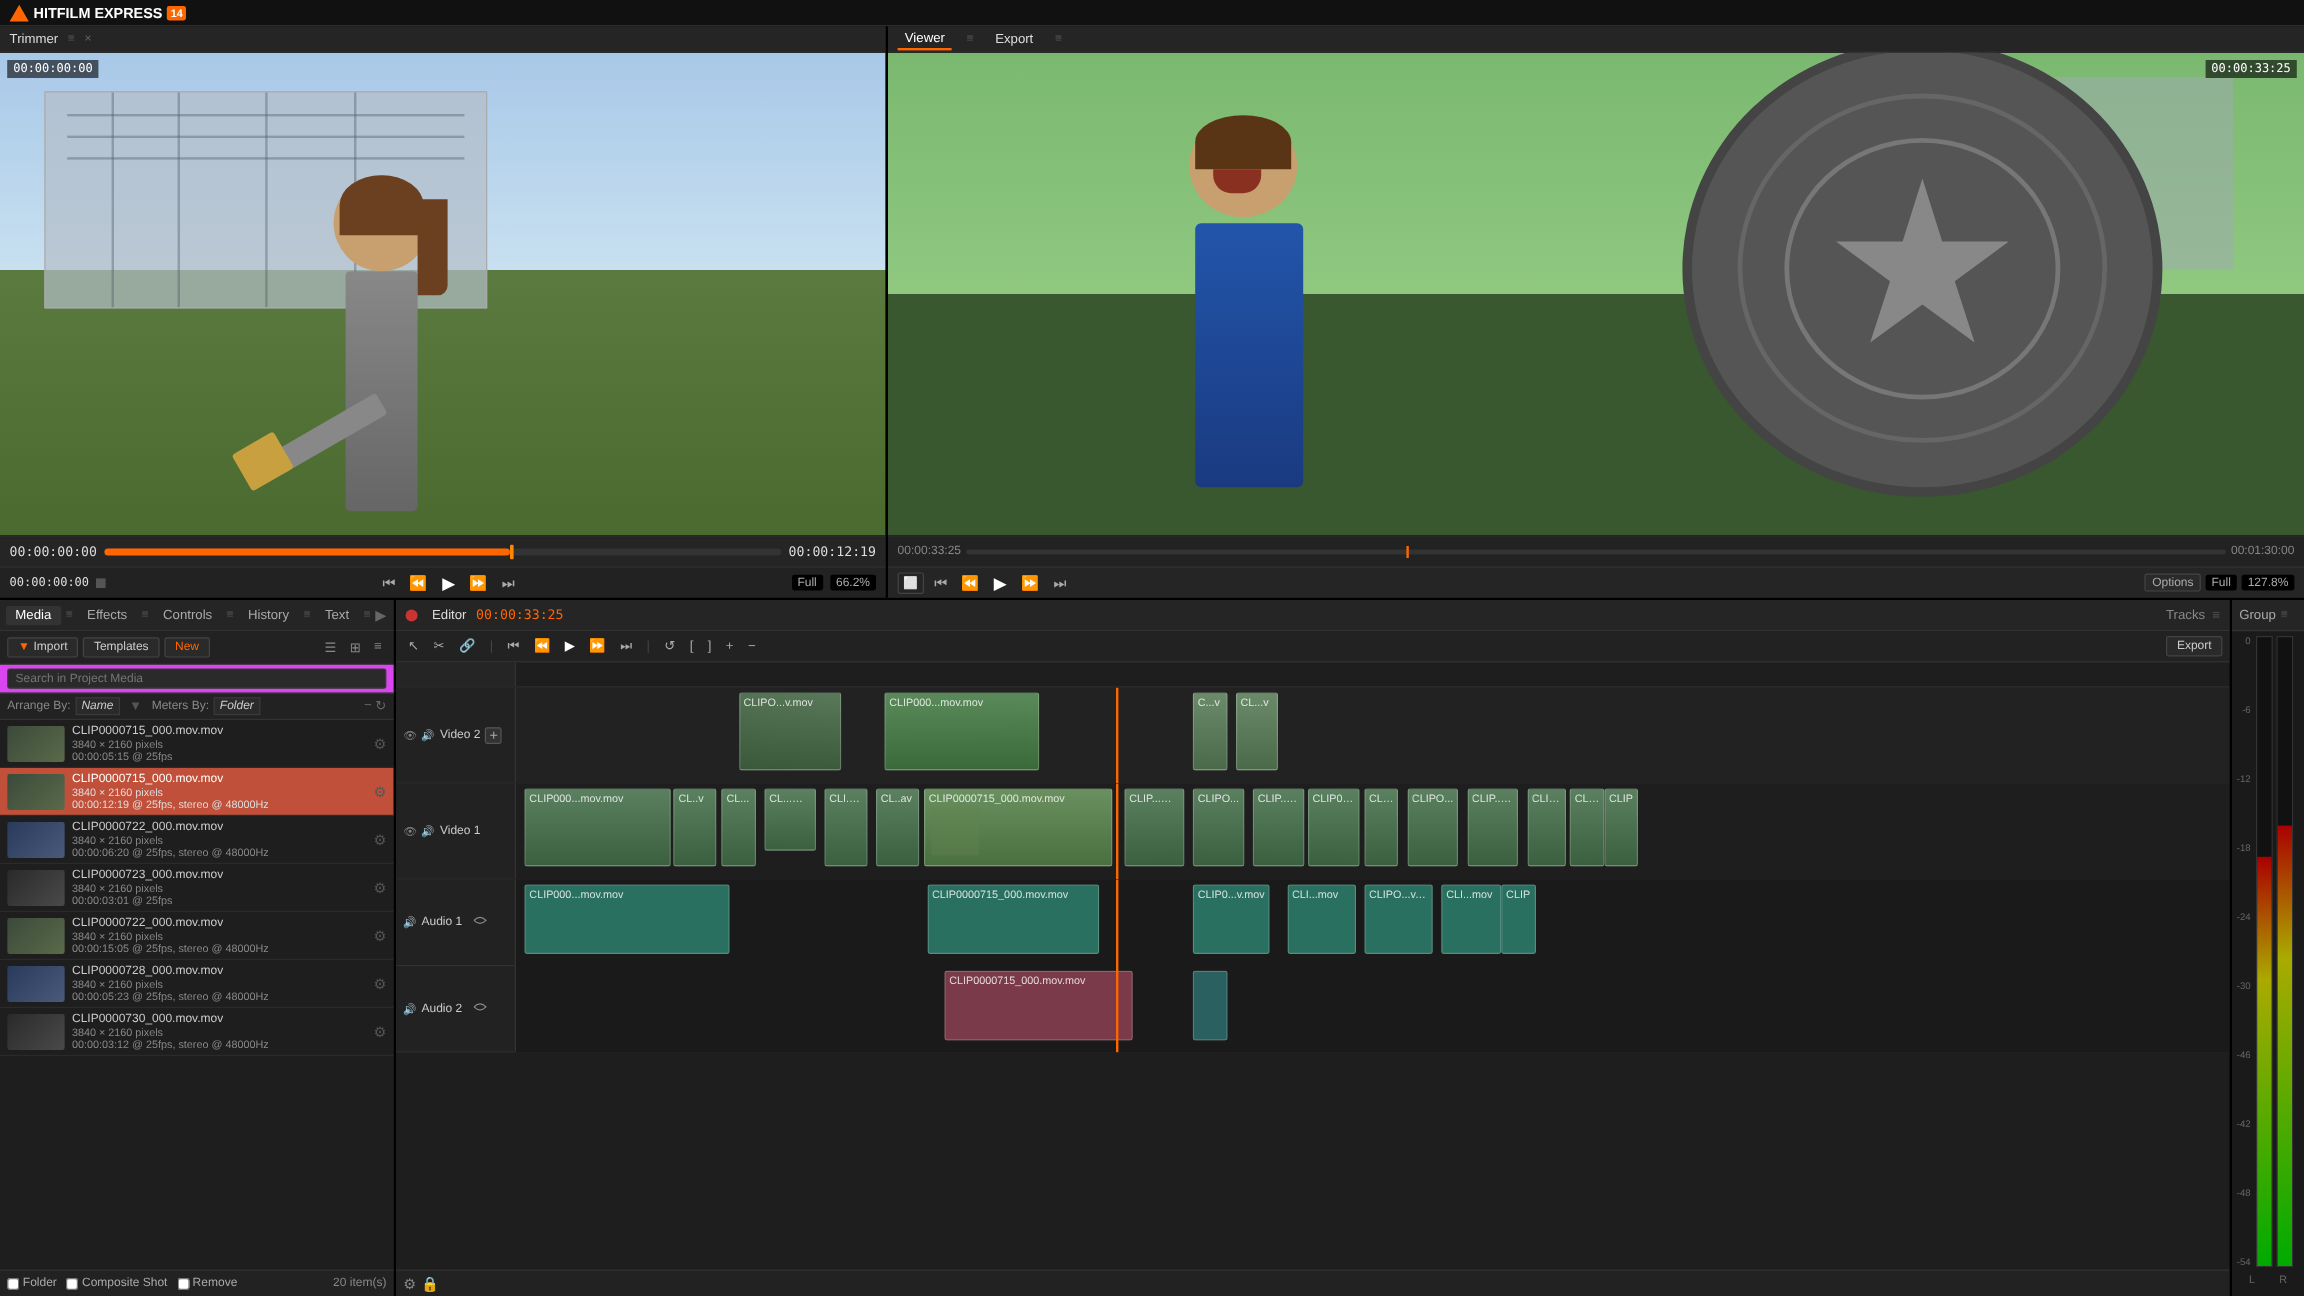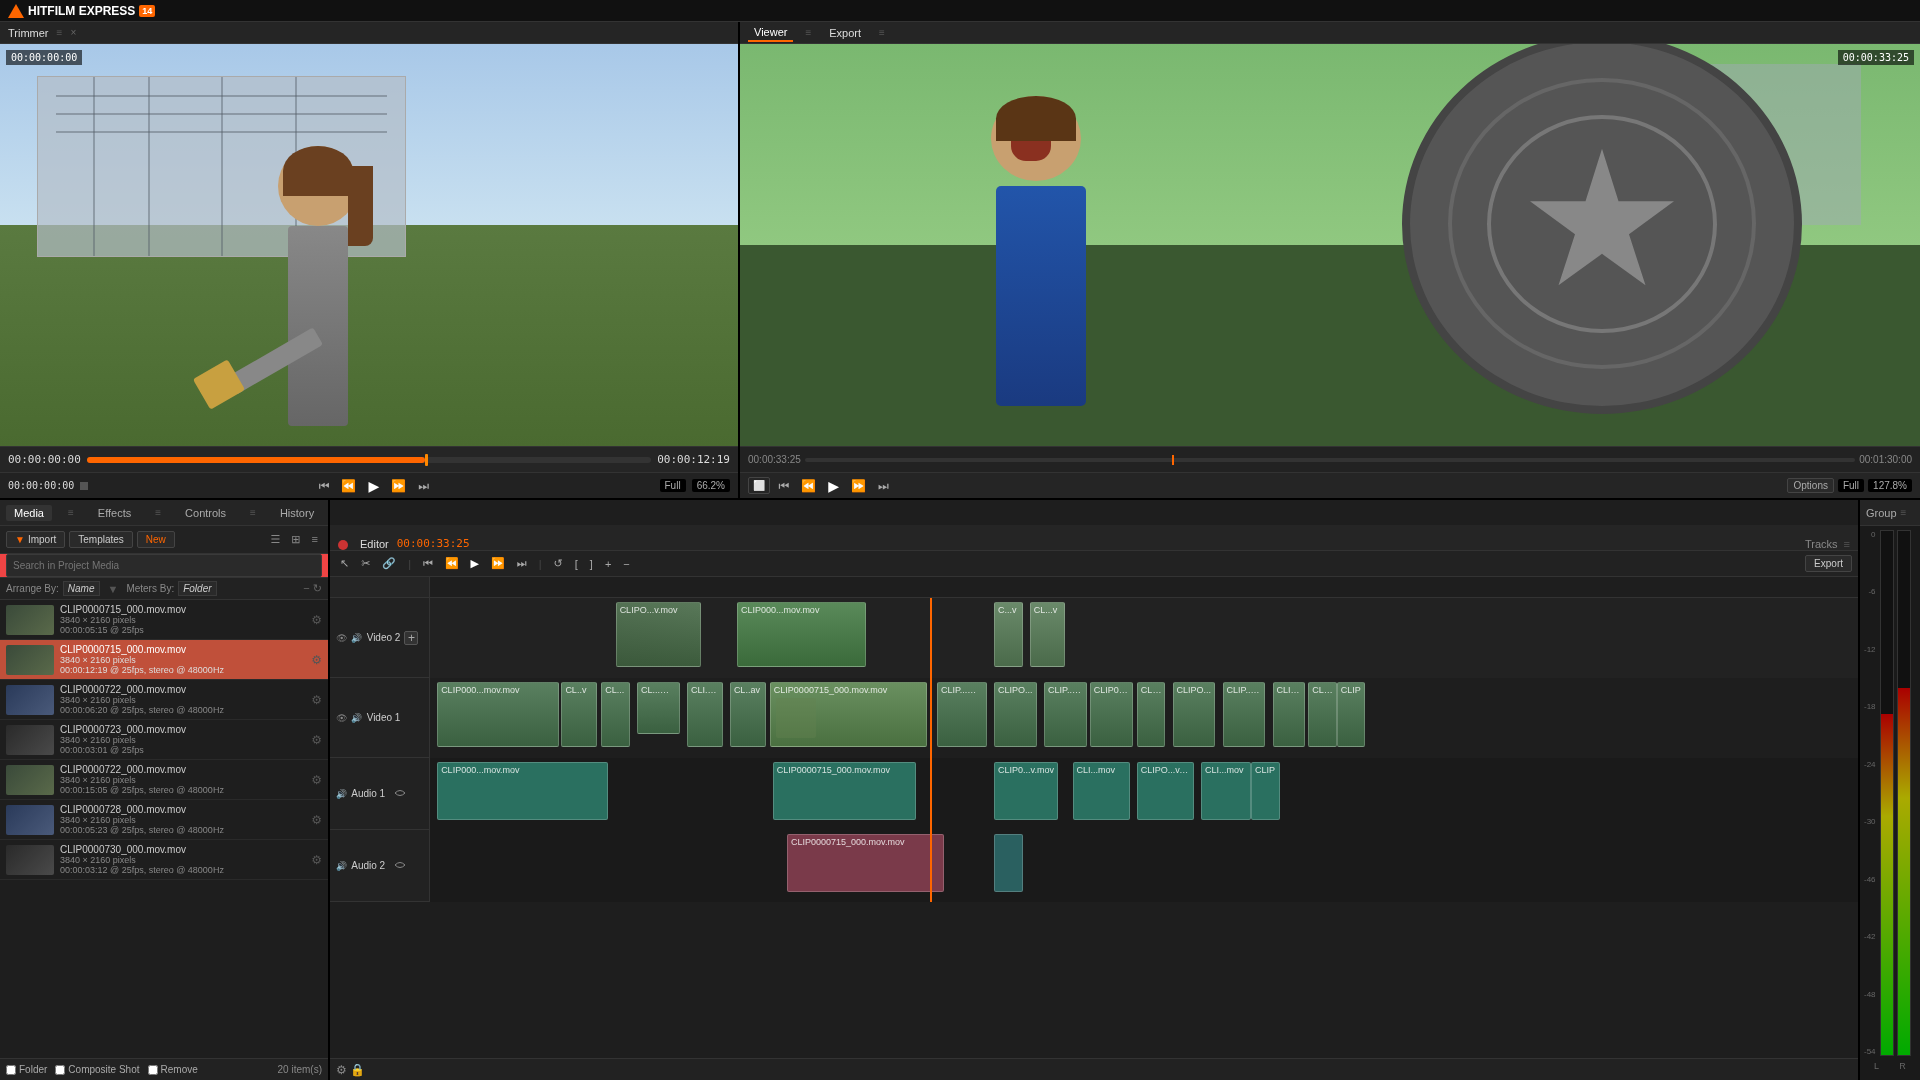--- a/index.html
+++ b/index.html
@@ -148,22 +148,23 @@
       display: flex;
       flex-direction: column;
       border-right: 2px solid #000;
     }
     .tabs-bar {
       height: 26px;
       background: #252525;
       display: flex;
       align-items: center;
       padding: 0 6px;
-      gap: 16px;
+      gap: 4px;
       border-bottom: 1px solid #333;
+      justify-content: flex-end;
     }
     .tab-item {
       color: #aaa;
       font-size: 11px;
       padding: 2px 8px;
       cursor: pointer;
       border-radius: 2px;
     }
     .tab-item.active { color: #fff; background: #333; }
     .tab-separator { color: #555; font-size: 10px; }
@@ -208,24 +209,25 @@
       border-radius: 2px;
     }
     .media-view-btns {
       margin-left: auto;
       display: flex;
       gap: 3px;
     }
     .view-btn { color: #888; cursor: pointer; font-size: 11px; padding: 2px 4px; }
     .search-bar {
       height: 24px;
-      background: #ef4444;
+      background: #d946ef;
       padding: 0 6px;
       border-bottom: 1px solid #333;
       display: flex;
+      align-items: center;
     }
     .search-input {
       width: 100%;
       background: #2a2a2a;
       border: 1px solid #3a3a3a;
       color: #ccc;
       font-size: 10px;
       padding: 2px 6px;
       border-radius: 2px;
     }
@@ -308,25 +310,24 @@
       flex: 1;
       background: #1e1e1e;
       display: flex;
       flex-direction: column;
       border-right: 2px solid #000;
     }
     .editor-header {
       height: 26px;
       background: #252525;
       display: flex;
-      align-items: flex-end;
+      align-items: center;
       padding: 0 8px;
       gap: 8px;
       border-bottom: 1px solid #333;
-      margin-top: 25px;
     }
     .editor-title { color: #ddd; font-size: 11px; }
     .editor-timecode {
       color: #ff6600;
       font-size: 11px;
       font-family: monospace;
     }
     .editor-toolbar {
       height: 26px;
       background: #222;

